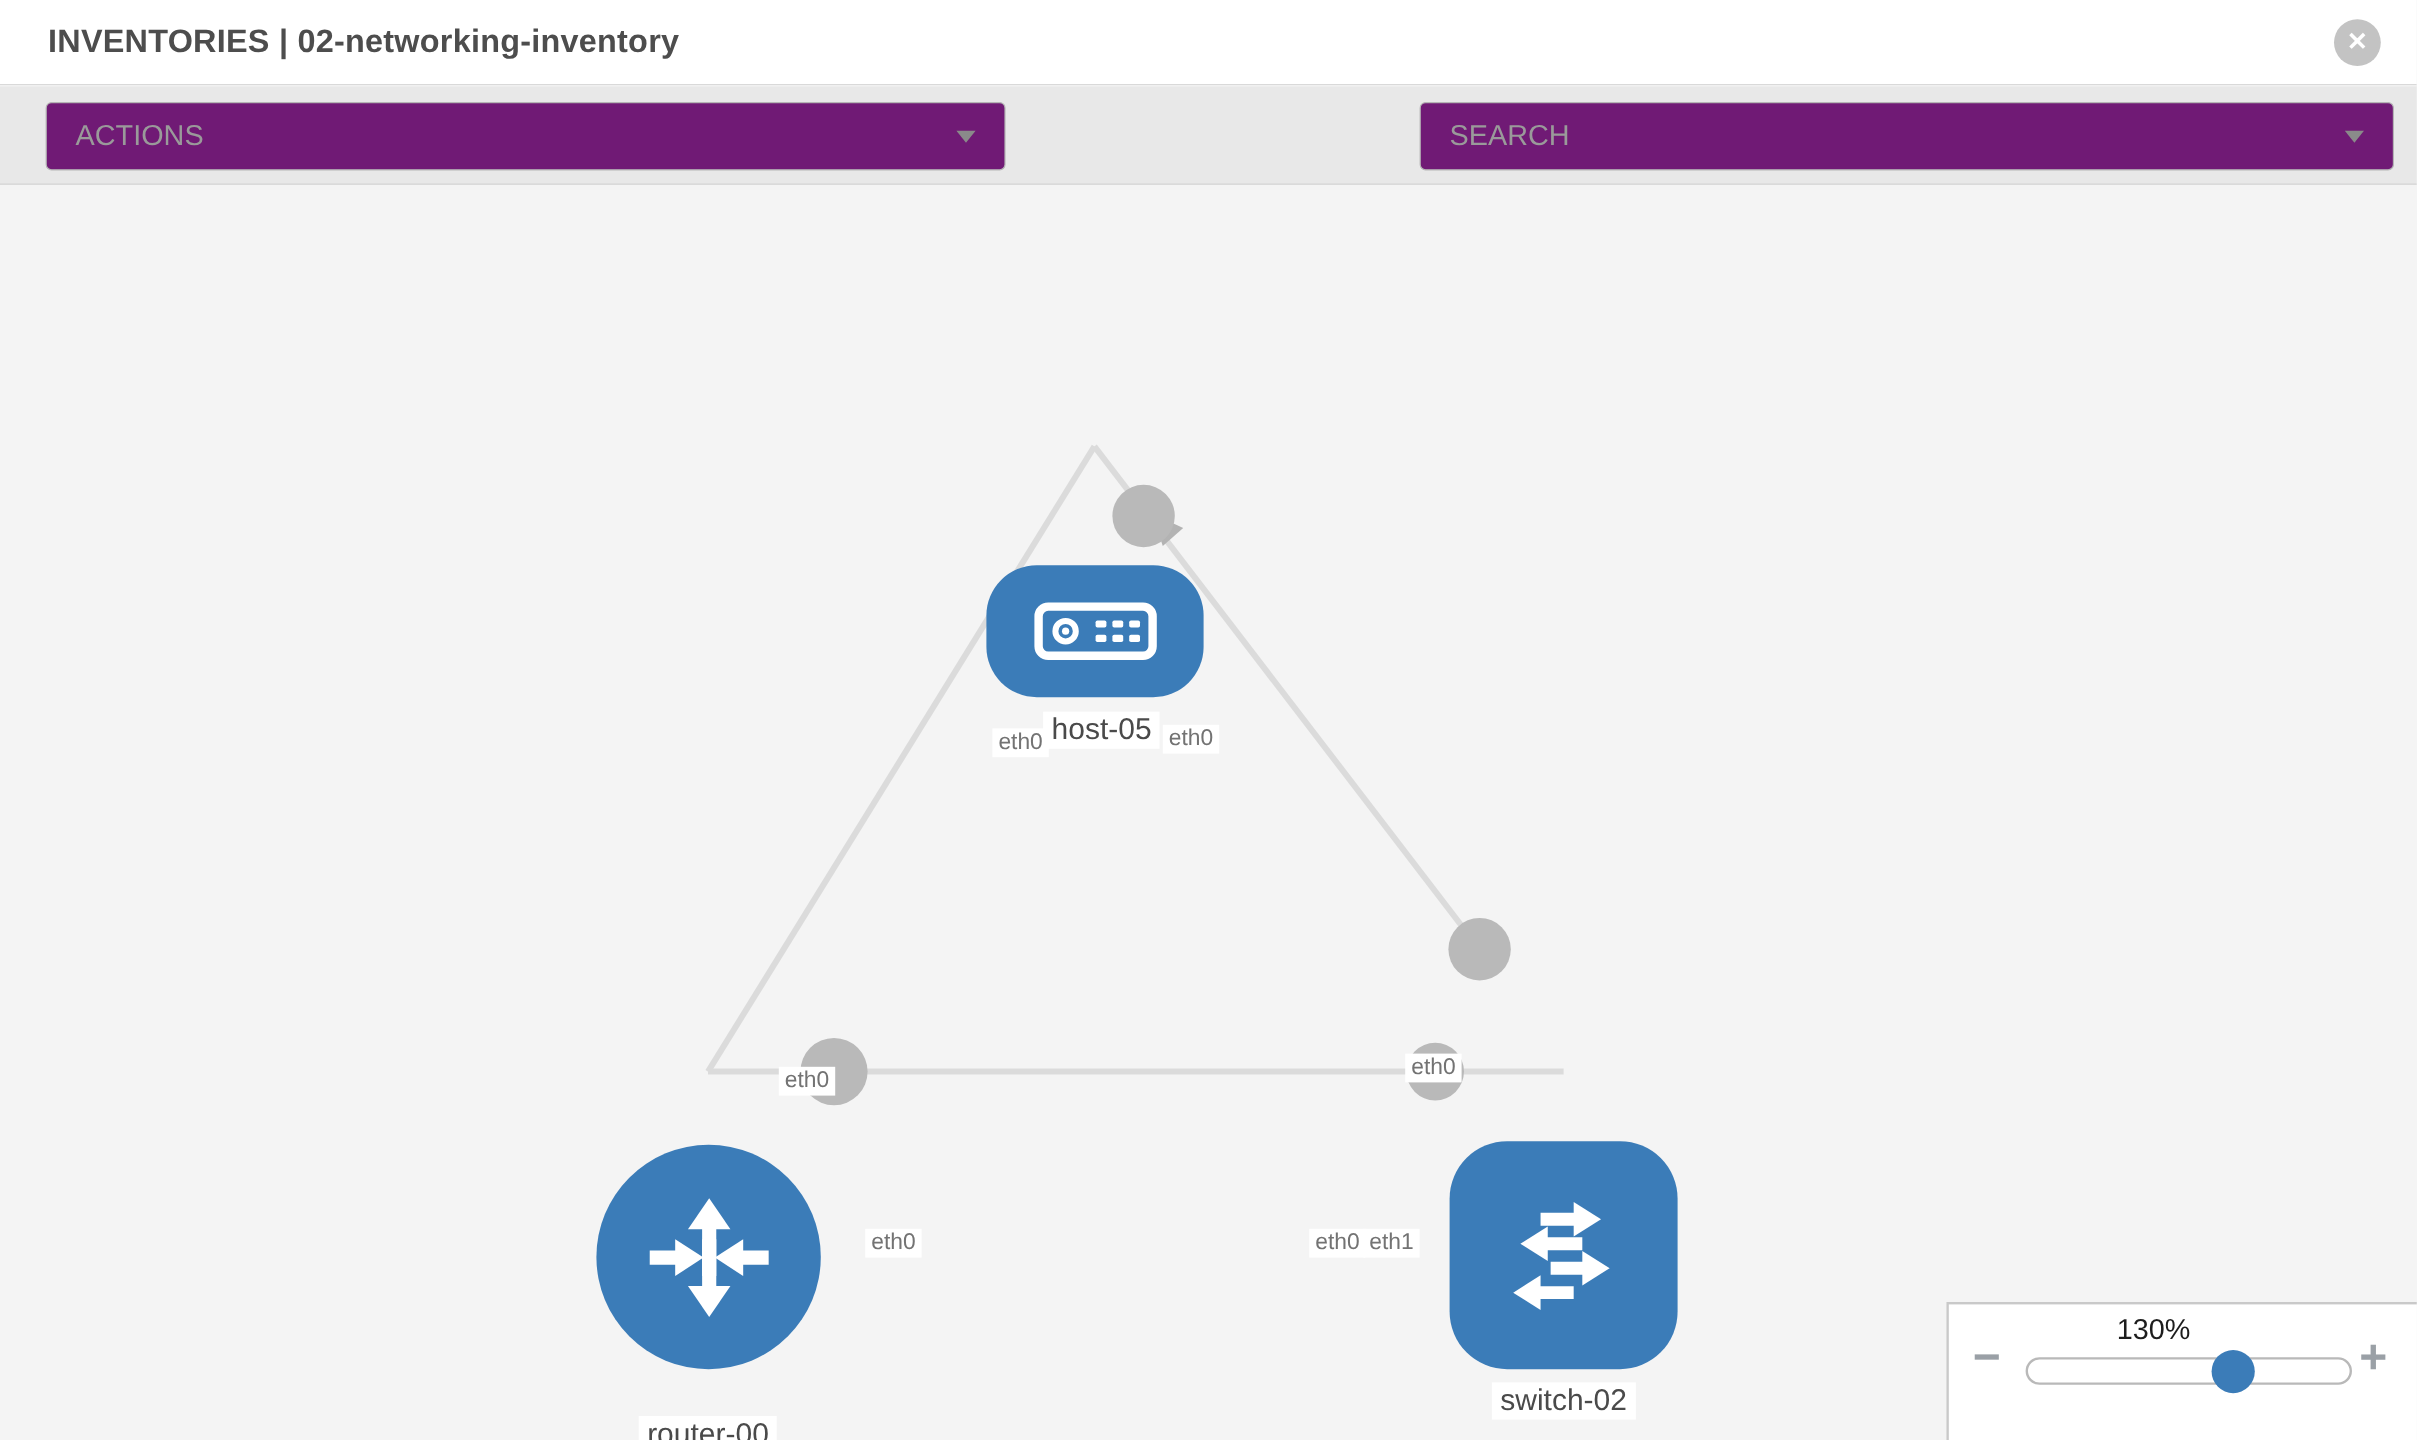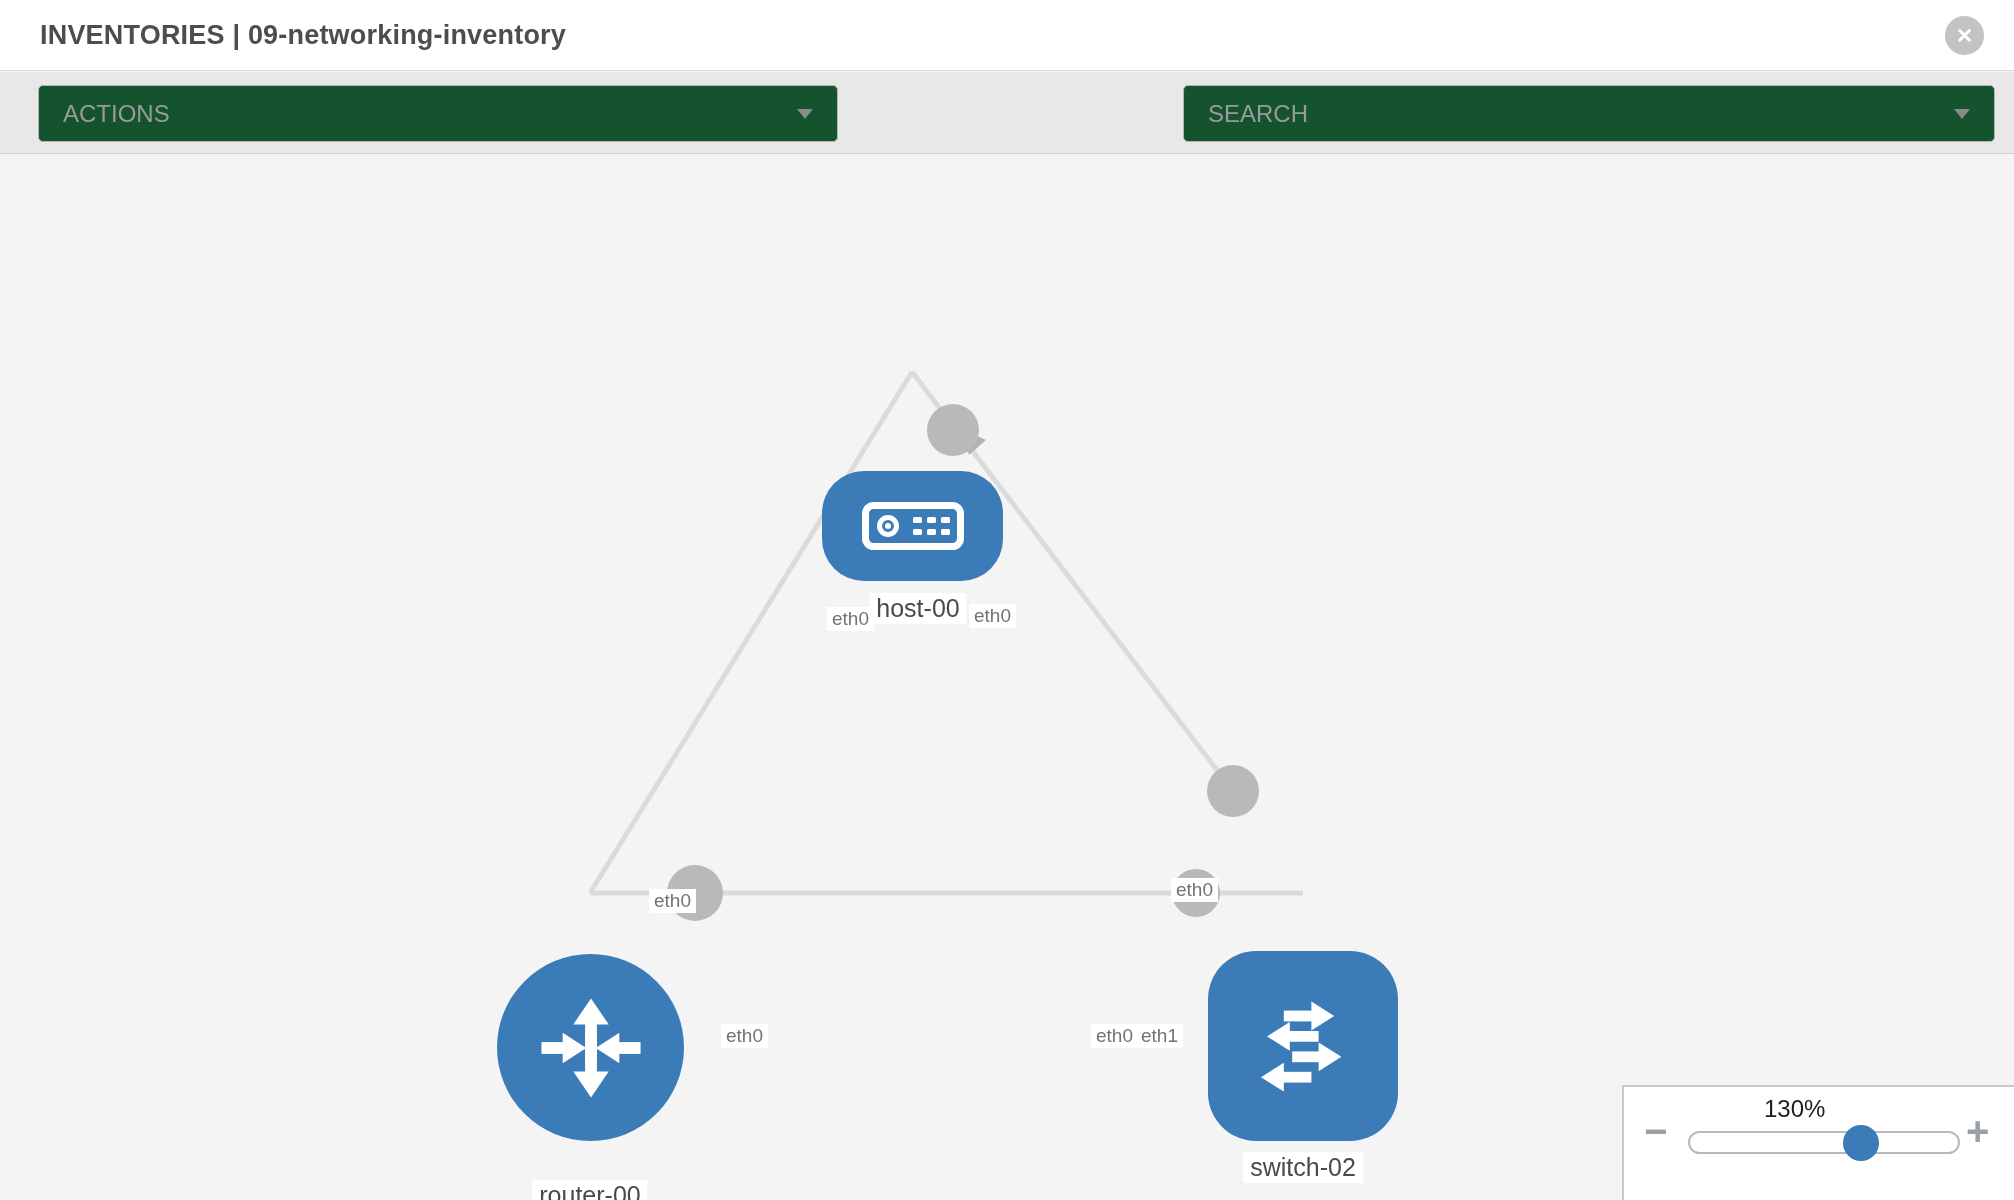--- a/index.html
+++ b/index.html
@@ -13,21 +13,21 @@
   .hdr h1 { position:absolute; left:40px; top:50%; transform:translateY(-50%);
             font-size:27px; font-weight:700; color:#4d4d4d; letter-spacing:0.2px; }
   .close-btn { position:absolute; right:30px; top:16px; width:39px; height:39px;
                border-radius:50%; background:#c3c3c3; cursor:pointer;
                display:flex; align-items:center; justify-content:center; }
   .close-btn span { color:#ffffff; font-size:21px; font-weight:700; line-height:1; }
 
   
   .toolbar { position:absolute; left:0; top:72px; width:2014px; height:82px;
              background:#e8e8e8; border-bottom:1px solid #cfcfcf; }
-  .select-box { position:absolute; top:13px; height:57px; background:#14532d;
+  .select-box { position:absolute; top:13px; height:57px; background:#701a75;
                 border:1px solid #b5b5b5; border-radius:5px;
                 display:flex; align-items:center; padding:0 24px; }
   .select-box .lbl { font-size:24px; color:#9a9a9a; flex:1; }
   .chev { width:0; height:0; border-left:8px solid transparent;
           border-right:8px solid transparent; border-top:10px solid #8a8a8a; }
   .sb-actions { left:38px; width:800px; }
   .sb-search  { left:1183px; width:812px; }
   .tool-ico { position:absolute; top:94px; cursor:pointer; }
   .ico-wrench { left:1049px; }
   .ico-key    { left:1116px; }
@@ -74,21 +74,21 @@
                 border:2px solid #b9b9b9; border-radius:12px; background:#ffffff; cursor:pointer; }
   .zoom-thumb { position:absolute; left:219px; top:38px; width:36px; height:36px;
                 border-radius:50%; background:#3b7cb8; cursor:grab; }
 </style>
 </head>
 <body>
 
 <div class="page">
 
   <div class="hdr">
-    <h1>INVENTORIES | 09-networking-inventory</h1>
+    <h1>INVENTORIES | 02-networking-inventory</h1>
     <div class="close-btn">
       <span>✕</span>
     </div>
   </div>
 
   <div class="toolbar">
     <div class="select-box sb-actions">
       <span class="lbl">ACTIONS</span>
       <span class="chev"></span>
     </div>
@@ -167,21 +167,21 @@
           <line x1="63" y1="42" x2="36" y2="42"></line>
           <polygon points="20,42 39,30 39,54" stroke="none"></polygon>
           <line x1="41" y1="59" x2="66" y2="59"></line>
           <polygon points="82,59 63,47 63,71" stroke="none"></polygon>
           <line x1="57" y1="76" x2="31" y2="76"></line>
           <polygon points="15,76 34,64 34,88" stroke="none"></polygon>
         </g>
       </svg>
     </div>
 
-    <div class="node-label lbl-host">host-00</div>
+    <div class="node-label lbl-host">host-05</div>
     <div class="node-label lbl-router">router-00</div>
     <div class="node-label lbl-switch">switch-02</div>
 
     <div class="if-label if-host-l">eth0</div>
     <div class="if-label if-host-r">eth0</div>
     <div class="if-label if-router-u">eth0</div>
     <div class="if-label if-switch-u">eth0</div>
     <div class="if-label if-router-r">eth0</div>
     <div class="if-label if-mid-a">eth0</div>
     <div class="if-label if-mid-b if-top">eth1</div>

